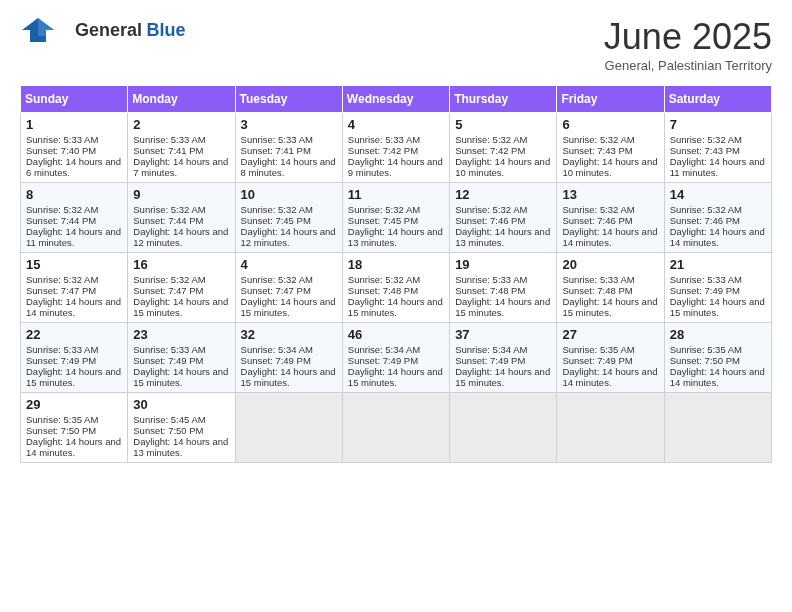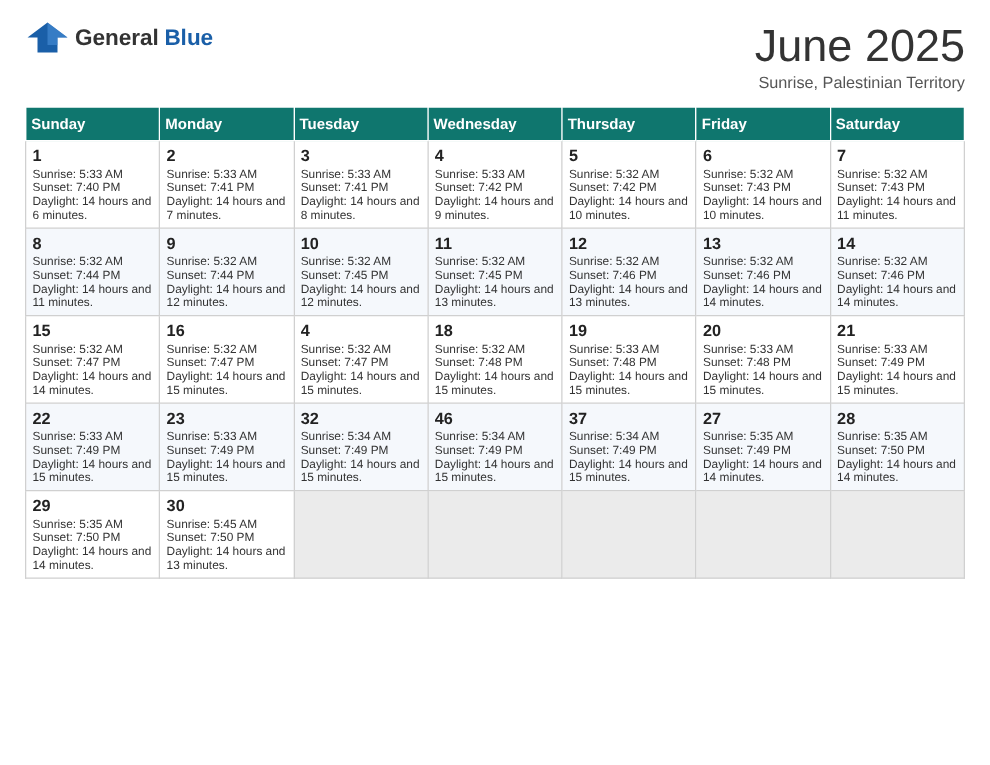--- a/index.html
+++ b/index.html
@@ -17,40 +17,40 @@
       margin-bottom: 12px;
     }
     .logo {
       display: flex;
       flex-direction: column;
       align-items: flex-start;
     }
     .logo-row {
       display: flex;
       align-items: center;
-      gap: 4px;
+      gap: 19px;
     }
     .title-block {
       text-align: right;
     }
     .month-title {
       font-size: 36px;
       color: #333;
       font-weight: normal;
     }
     .location {
       font-size: 13px;
       color: #555;
     }
     table {
       width: 100%;
       border-collapse: collapse;
     }
     th {
-      background-color: #0f766e;
+      background-color: #8b5cf6;
       color: white;
       font-size: 12px;
       font-weight: bold;
       padding: 6px 4px;
       text-align: left;
       border: 1px solid #fff;
     }
     td {
       vertical-align: top;
       border: 1px solid #d0d0d0;
@@ -89,21 +89,21 @@
         <polygon points="18,2 34,14 26,14 26,20 18,20" fill="#4a90d9" opacity="0.6"></polygon>
       </svg>
       <div>
         <span style="font-size:18px;font-weight:bold;color:#333;">General</span>
         <span style="font-size:18px;font-weight:bold;color:#1a5fa8;">Blue</span>
       </div>
     </div>
   </div>
   <div class="title-block">
     <div class="month-title">June 2025</div>
-    <div class="location">Sunrise, Palestinian Territory</div>
+    <div class="location">General, Palestinian Territory</div>
   </div>
 </div>
 
 <table>
   <thead>
     <tr>
     <th>Sunday</th>
         <th>Monday</th>
         <th>Tuesday</th>
         <th>Wednesday</th>

